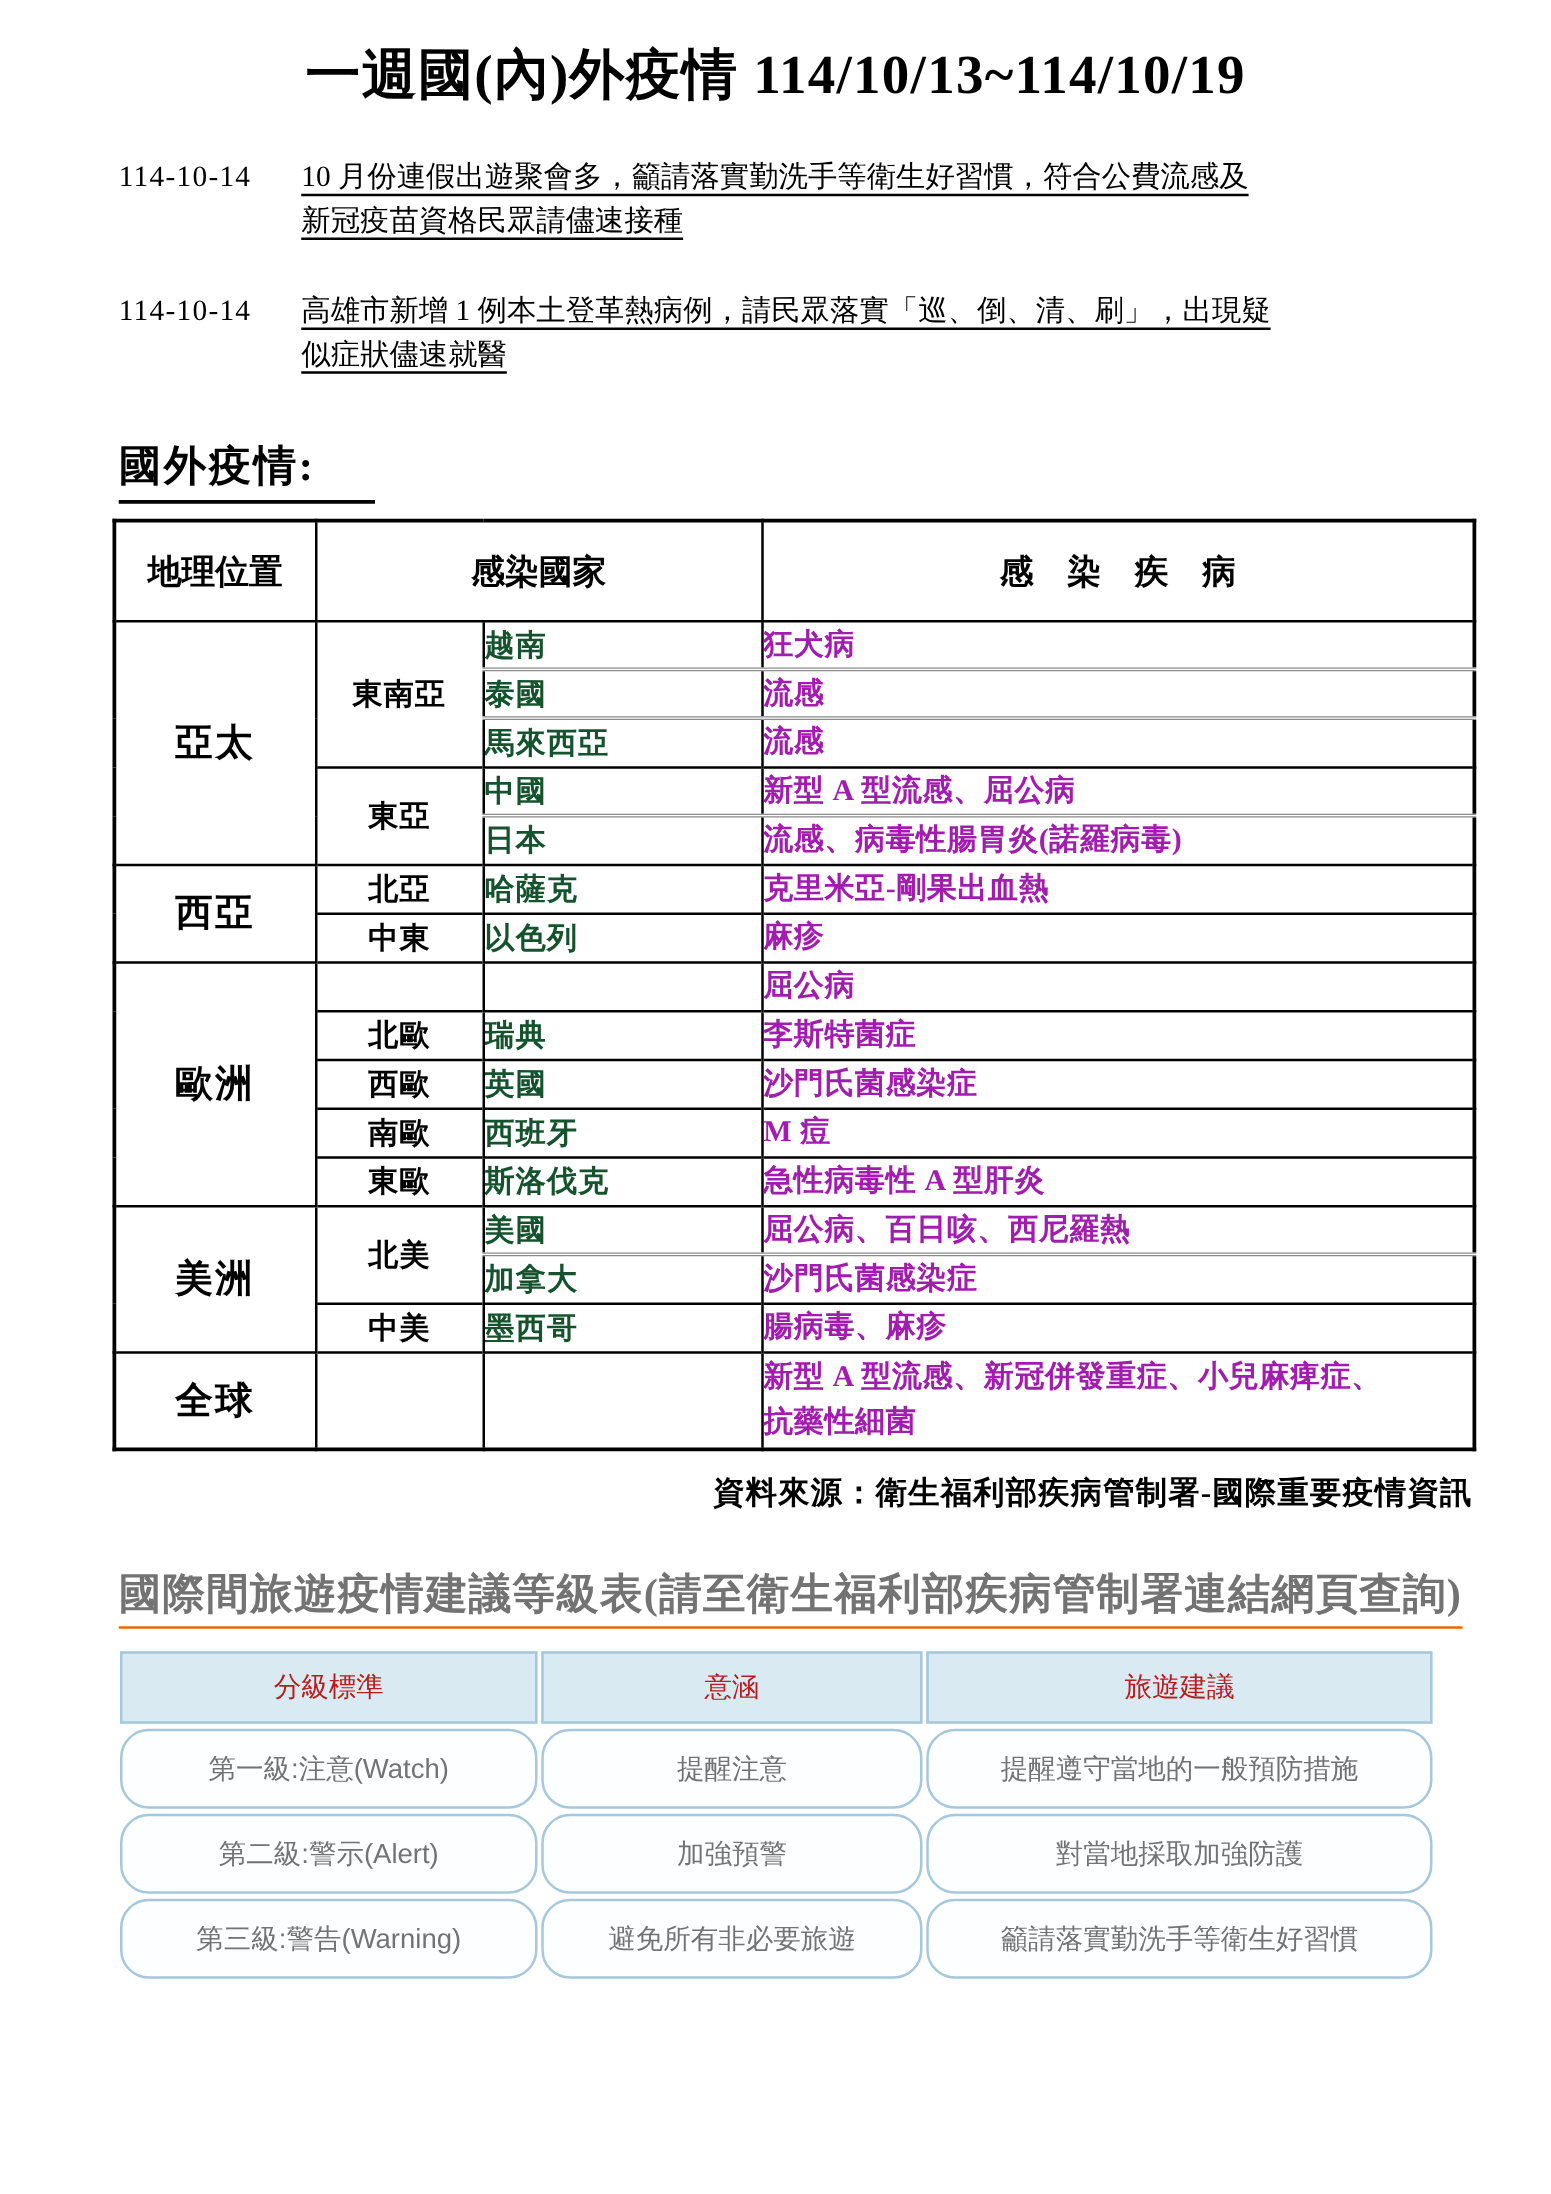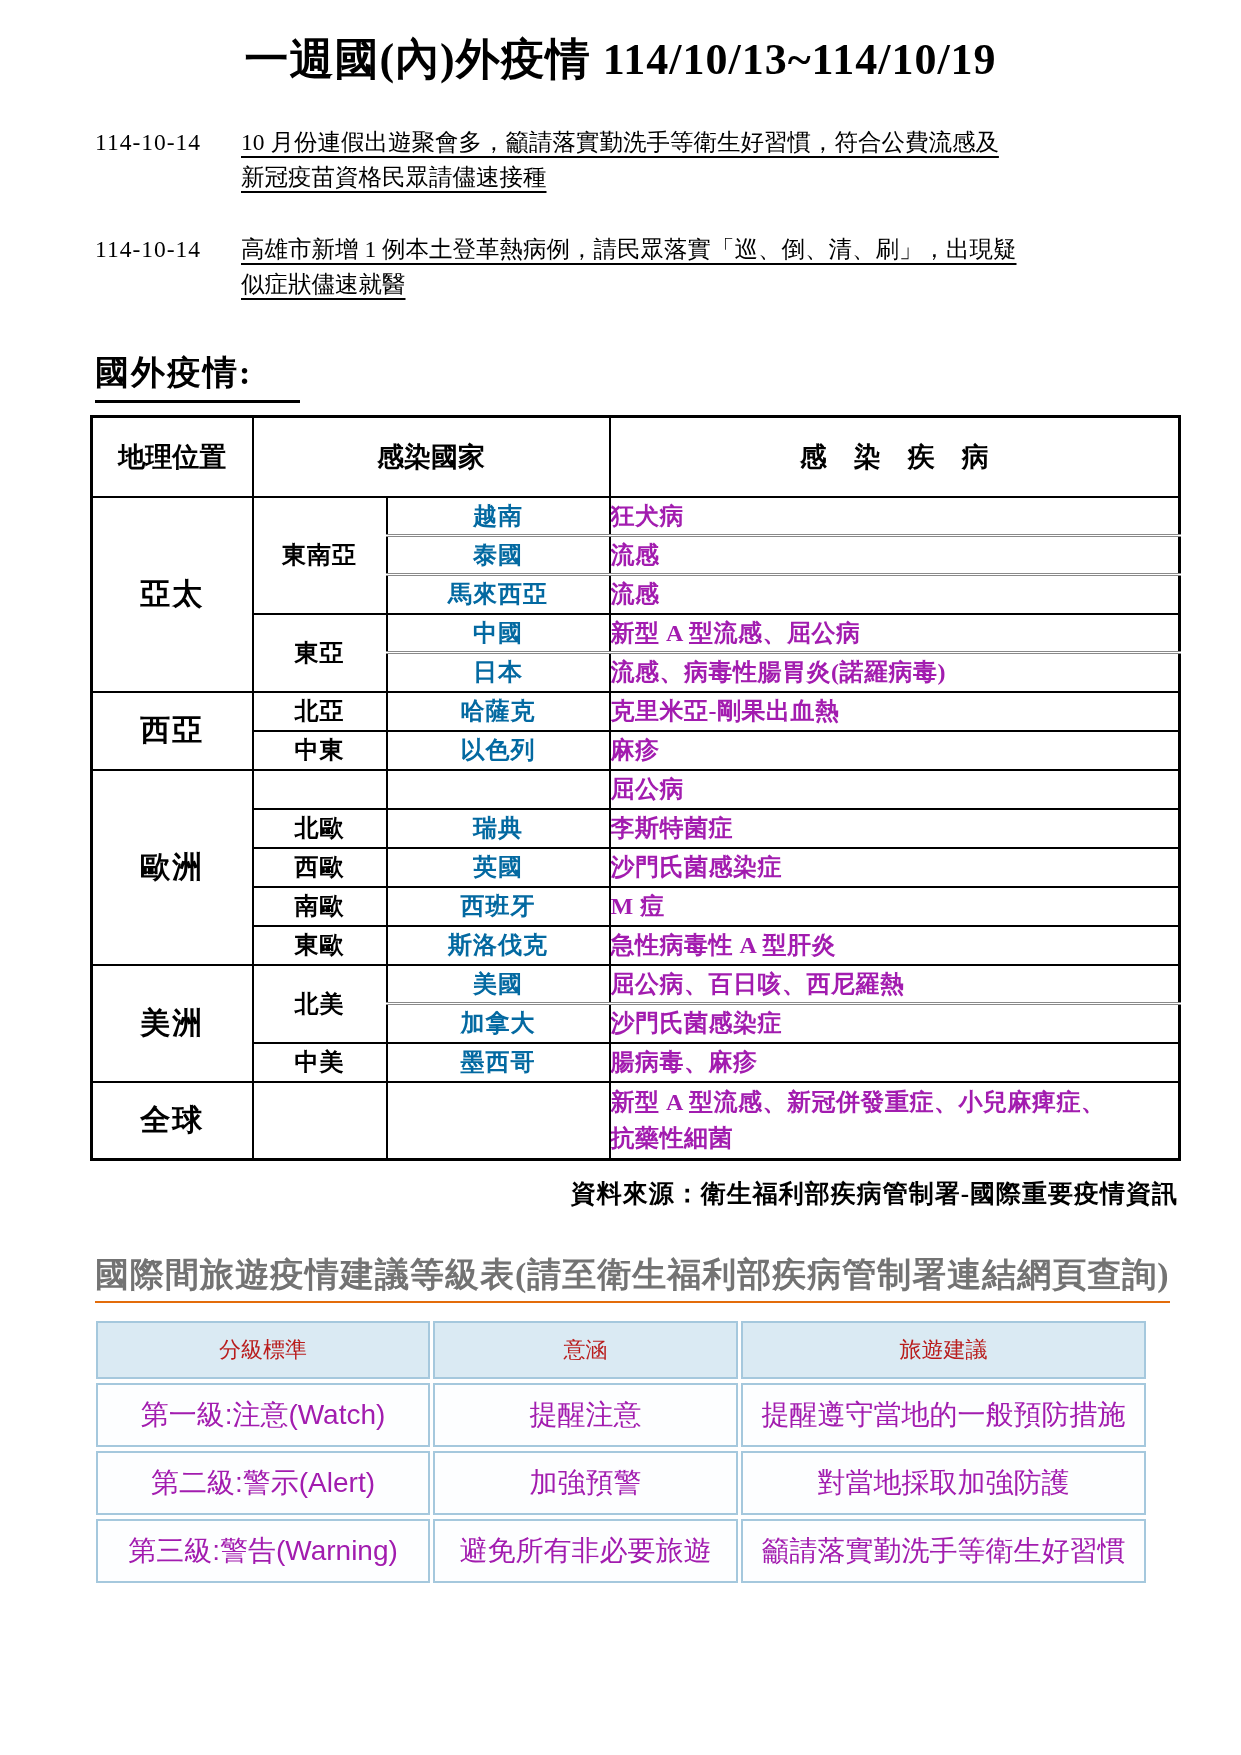--- a/index.html
+++ b/index.html
@@ -53,21 +53,21 @@
   }
   table.epi thead tr{height:80px;}
   table.epi thead th{font-size:27px;font-weight:bold;text-align:center;border-bottom:2.5px solid #000;}
   table.epi tbody tr{height:39px;}
   table.epi tr.tall{height:78px;}
   table.epi tr.new-region td{border-top:2.5px solid #000;}
   table.epi tr.new-sub td{border-top:2px solid #000;}
   table.epi tr.cont td{border-top:3px double #8a8a8a;}
   td.region{font-size:30px;font-weight:bold;text-align:center;letter-spacing:2px;}
   td.sub{font-size:24px;font-weight:bold;text-align:center;letter-spacing:1px;}
-  td.country{font-size:24px;font-weight:bold;text-align:center;color:#0369a1;letter-spacing:1px;margin-top:20px;}
+  td.country{font-size:24px;font-weight:bold;color:#14532d;letter-spacing:1px;margin-top:20px;}
   td.disease{
     font-size:24px;font-weight:bold;color:#a21caf;text-align:left;
     padding:0 10px;white-space:pre-wrap;line-height:1.5;letter-spacing:0.5px;
   }
 
   
   .source-note{
     width:1088px;margin:16px 0 0 90px;text-align:right;
     font-size:25px;font-weight:bold;letter-spacing:1px;
   }
@@ -85,21 +85,21 @@
     margin:14px 0 0 93px;width:1056px;
     font-family:"Liberation Sans","DejaVu Sans",sans-serif;
   }
   table.travel col.t1{width:334px;} table.travel col.t2{width:305px;} table.travel col.t3{width:405px;}
   table.travel th,table.travel td{
     border:2px solid #a5c8dd;text-align:center;vertical-align:middle;
   }
   table.travel th{
     background:#daeaf3;color:#b91c1c;font-size:22px;font-weight:normal;height:52px;
   }
-  table.travel td{background:#fdfeff;color:#a21caf;font-size:28px;height:58px;}
+  table.travel td{background:#fdfeff;color:#737373;font-size:22px;height:58px;border-radius:23px;}
 </style>
 </head>
 <body>
 
 <div class="page">
 
   <div class="doc-title">一週國(內)外疫情 114/10/13~114/10/19</div>
 
 
   <div class="news-list">

